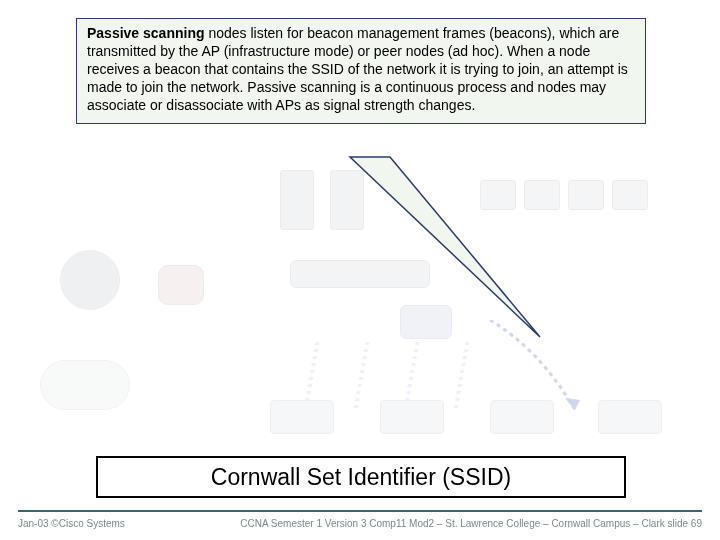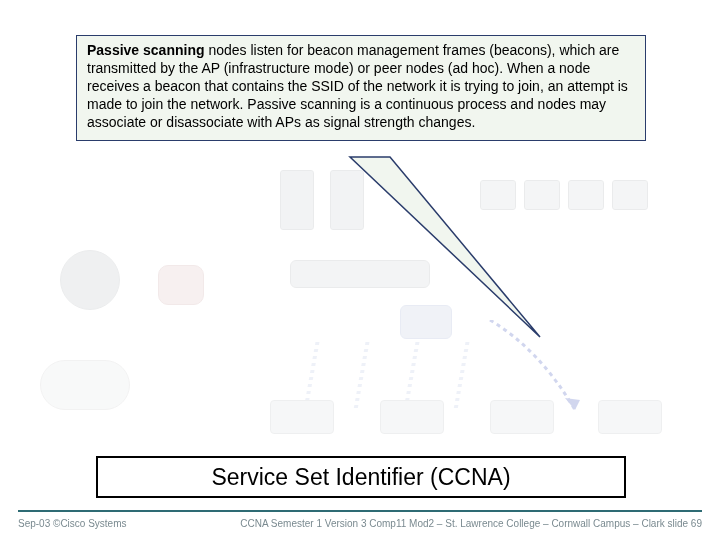--- a/index.html
+++ b/index.html
@@ -49,21 +49,21 @@
   .w1{left:260px;} .w2{left:310px;} .w3{left:360px;} .w4{left:410px;}
   .beacon-arrow {
     position:absolute; left:430px; top:150px; width:110px; height:110px;
   }
   .beacon-arrow svg { width:100%; height:100%; }
 
   
   .callout {
     position: absolute;
     left: 76px;
-    top: 35px;
+    top: 18px;
     width: 570px;
     padding: 6px 10px 8px 10px;
     background: #f1f6ef;
     border: 1.5px solid #2a3c6b;
     font-size: 14px;
     line-height: 1.28;
     color: #000;
     z-index: 5;
   }
   .callout b { font-weight: bold; }
@@ -157,20 +157,20 @@
     <svg width="120" height="210">
       <polygon points="0,0 40,0 190,180" fill="#f1f6ef" stroke="#2a3c6b" stroke-width="1.5"></polygon>
     </svg>
   </div>
 
   <div class="callout">
     <span><b>Passive scanning</b><span> nodes listen for beacon management frames (beacons), which are transmitted by the AP (infrastructure mode) or peer nodes (ad hoc). When a node receives a beacon that contains the SSID of the network it is trying to join, an attempt is made to join the network. Passive scanning is a continuous process and nodes may associate or disassociate with APs as signal strength changes.</span></span>
   </div>
 
   <div class="title-box">
-    <span>Service Set Identifier (CCNA)</span>
+    <span>Cornwall Set Identifier (SSID)</span>
   </div>
 
   <div class="footer-rule"></div>
-  <div class="footer-left">Sep-03 ©Cisco Systems</div>
+  <div class="footer-left">Jan-03 ©Cisco Systems</div>
   <div class="footer-right">CCNA Semester 1 Version 3 Comp11 Mod2 – St. Lawrence College – Cornwall Campus – Clark slide  69</div>
 
 </div>
 
 </body></html>

